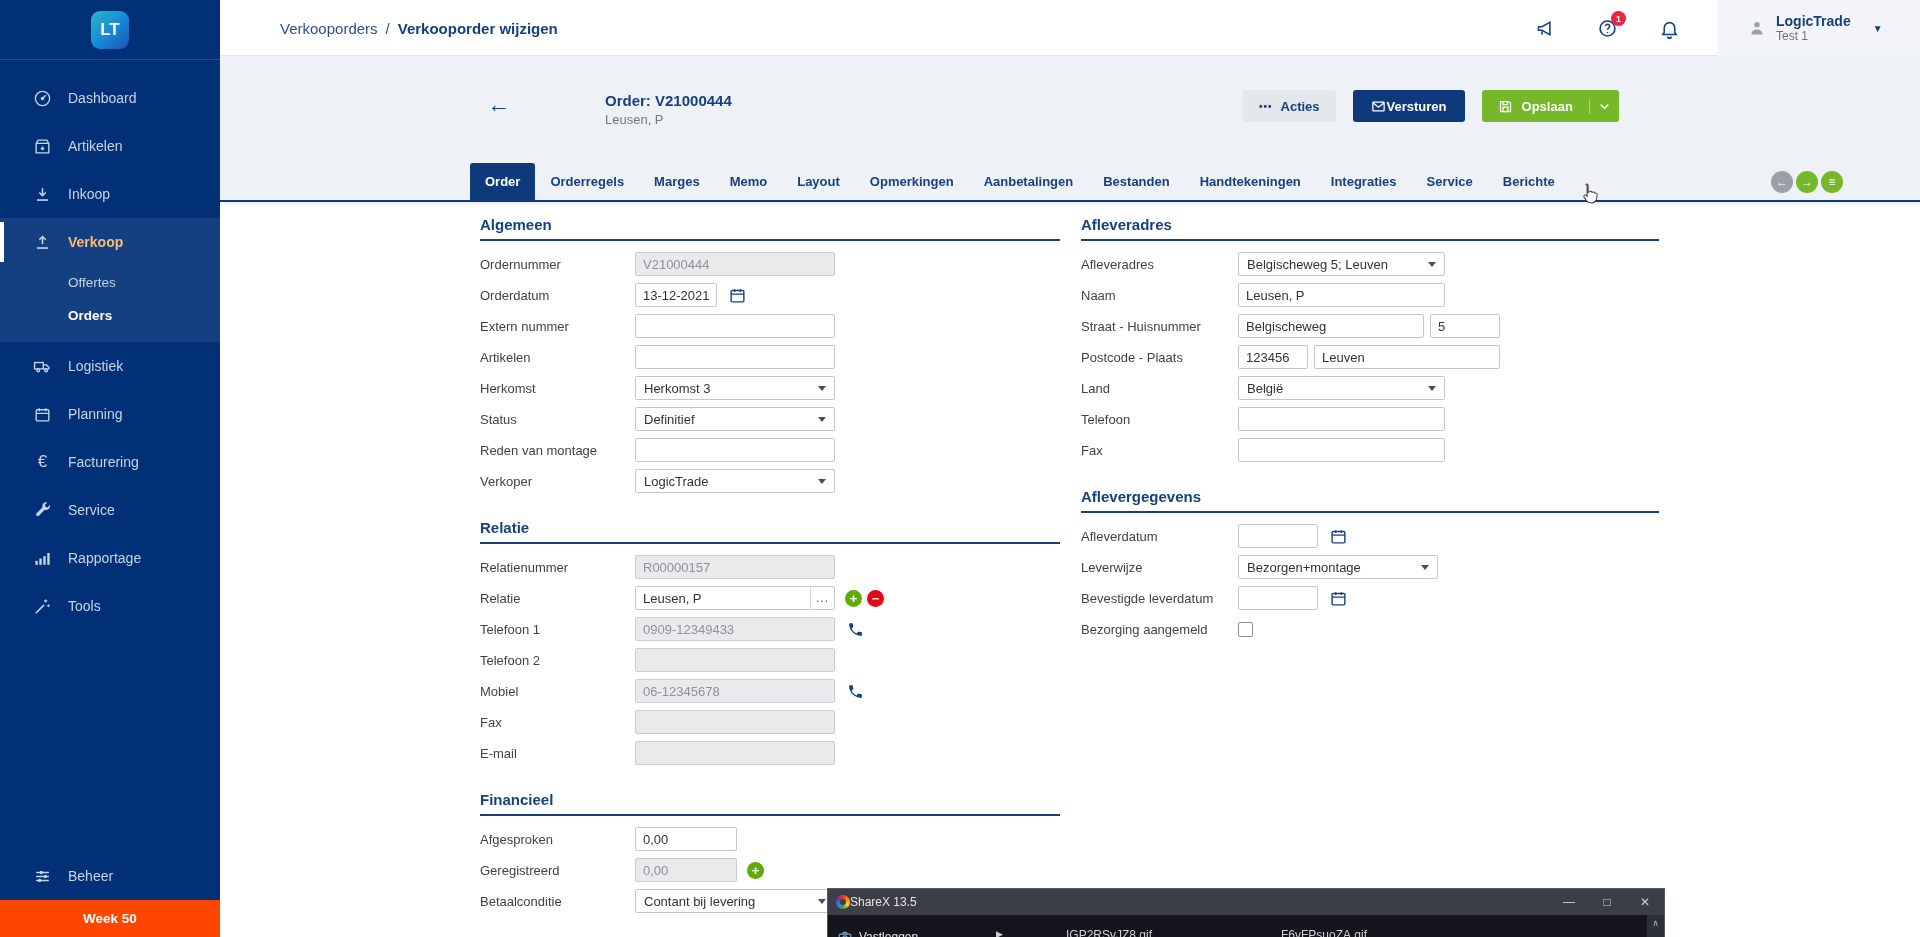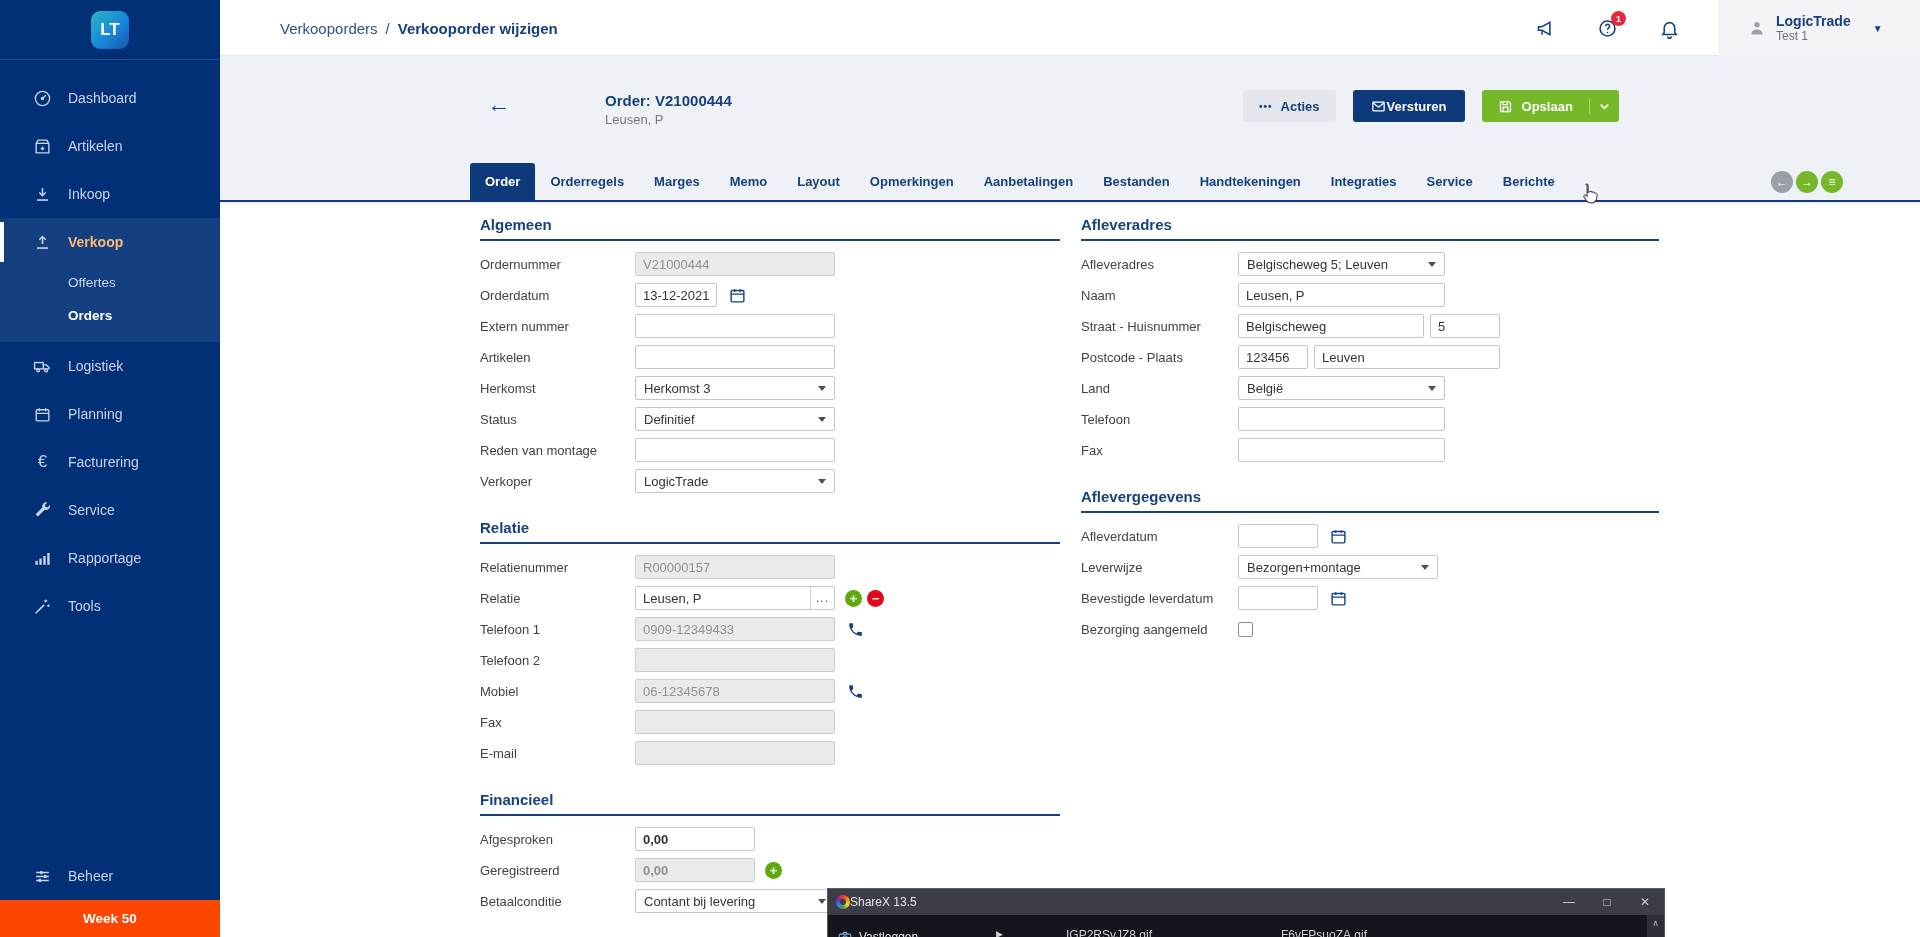--- a/index.html
+++ b/index.html
@@ -89,21 +89,21 @@
   .col-right { left:861px; width:578px; }
   .section { margin-bottom:26px; }
   .section-title { font-size:15px; font-weight:bold; color:#17407c; padding-bottom:6px;
     border-bottom:2px solid #17407c; margin-bottom:11px; }
   .frow { display:flex; align-items:center; height:24px; margin-bottom:7px; }
   .lbl { width:155px; flex:none; font-size:13px; color:#3f4346; }
   .col-right .lbl { width:157px; }
   .inp { height:24px; border:1px solid #c2c7cc; border-radius:2px; padding:0 7px;
     font-family:"Liberation Sans",sans-serif; font-size:13px; color:#333; background:#fff; }
   .inp:disabled { background:#e9eaeb; color:#8e9295; border-color:#c9cdd0; }
-  .w200 { width:200px; } .w254 { width:207px; } .w82 { width:82px; } .w102 { width:120px;font-weight:bold; }
+  .w200 { width:200px; } .w254 { width:207px; } .w82 { width:82px; } .w102 { width:102px; }
   .w178 { width:186px; } .w70 { width:70px; } .w80 { width:80px; } .wlev { width:200px; }
   .gap6 { margin-left:6px; }
   .selectbox { height:24px; border:1px solid #c2c7cc; border-radius:2px; background:#fff;
     display:flex; align-items:center; justify-content:space-between; padding:0 8px;
     font-size:13px; color:#333; cursor:pointer; }
   .selectbox .caret { width:0; height:0; border-left:4px solid transparent;
     border-right:4px solid transparent; border-top:5px solid #4a4f54; margin-left:8px; }
   .sfx-ico { margin-left:12px; width:17px; height:17px; color:#16417e; cursor:pointer;
     display:inline-flex; }
   .sfx-ico svg { width:17px; height:17px; }

